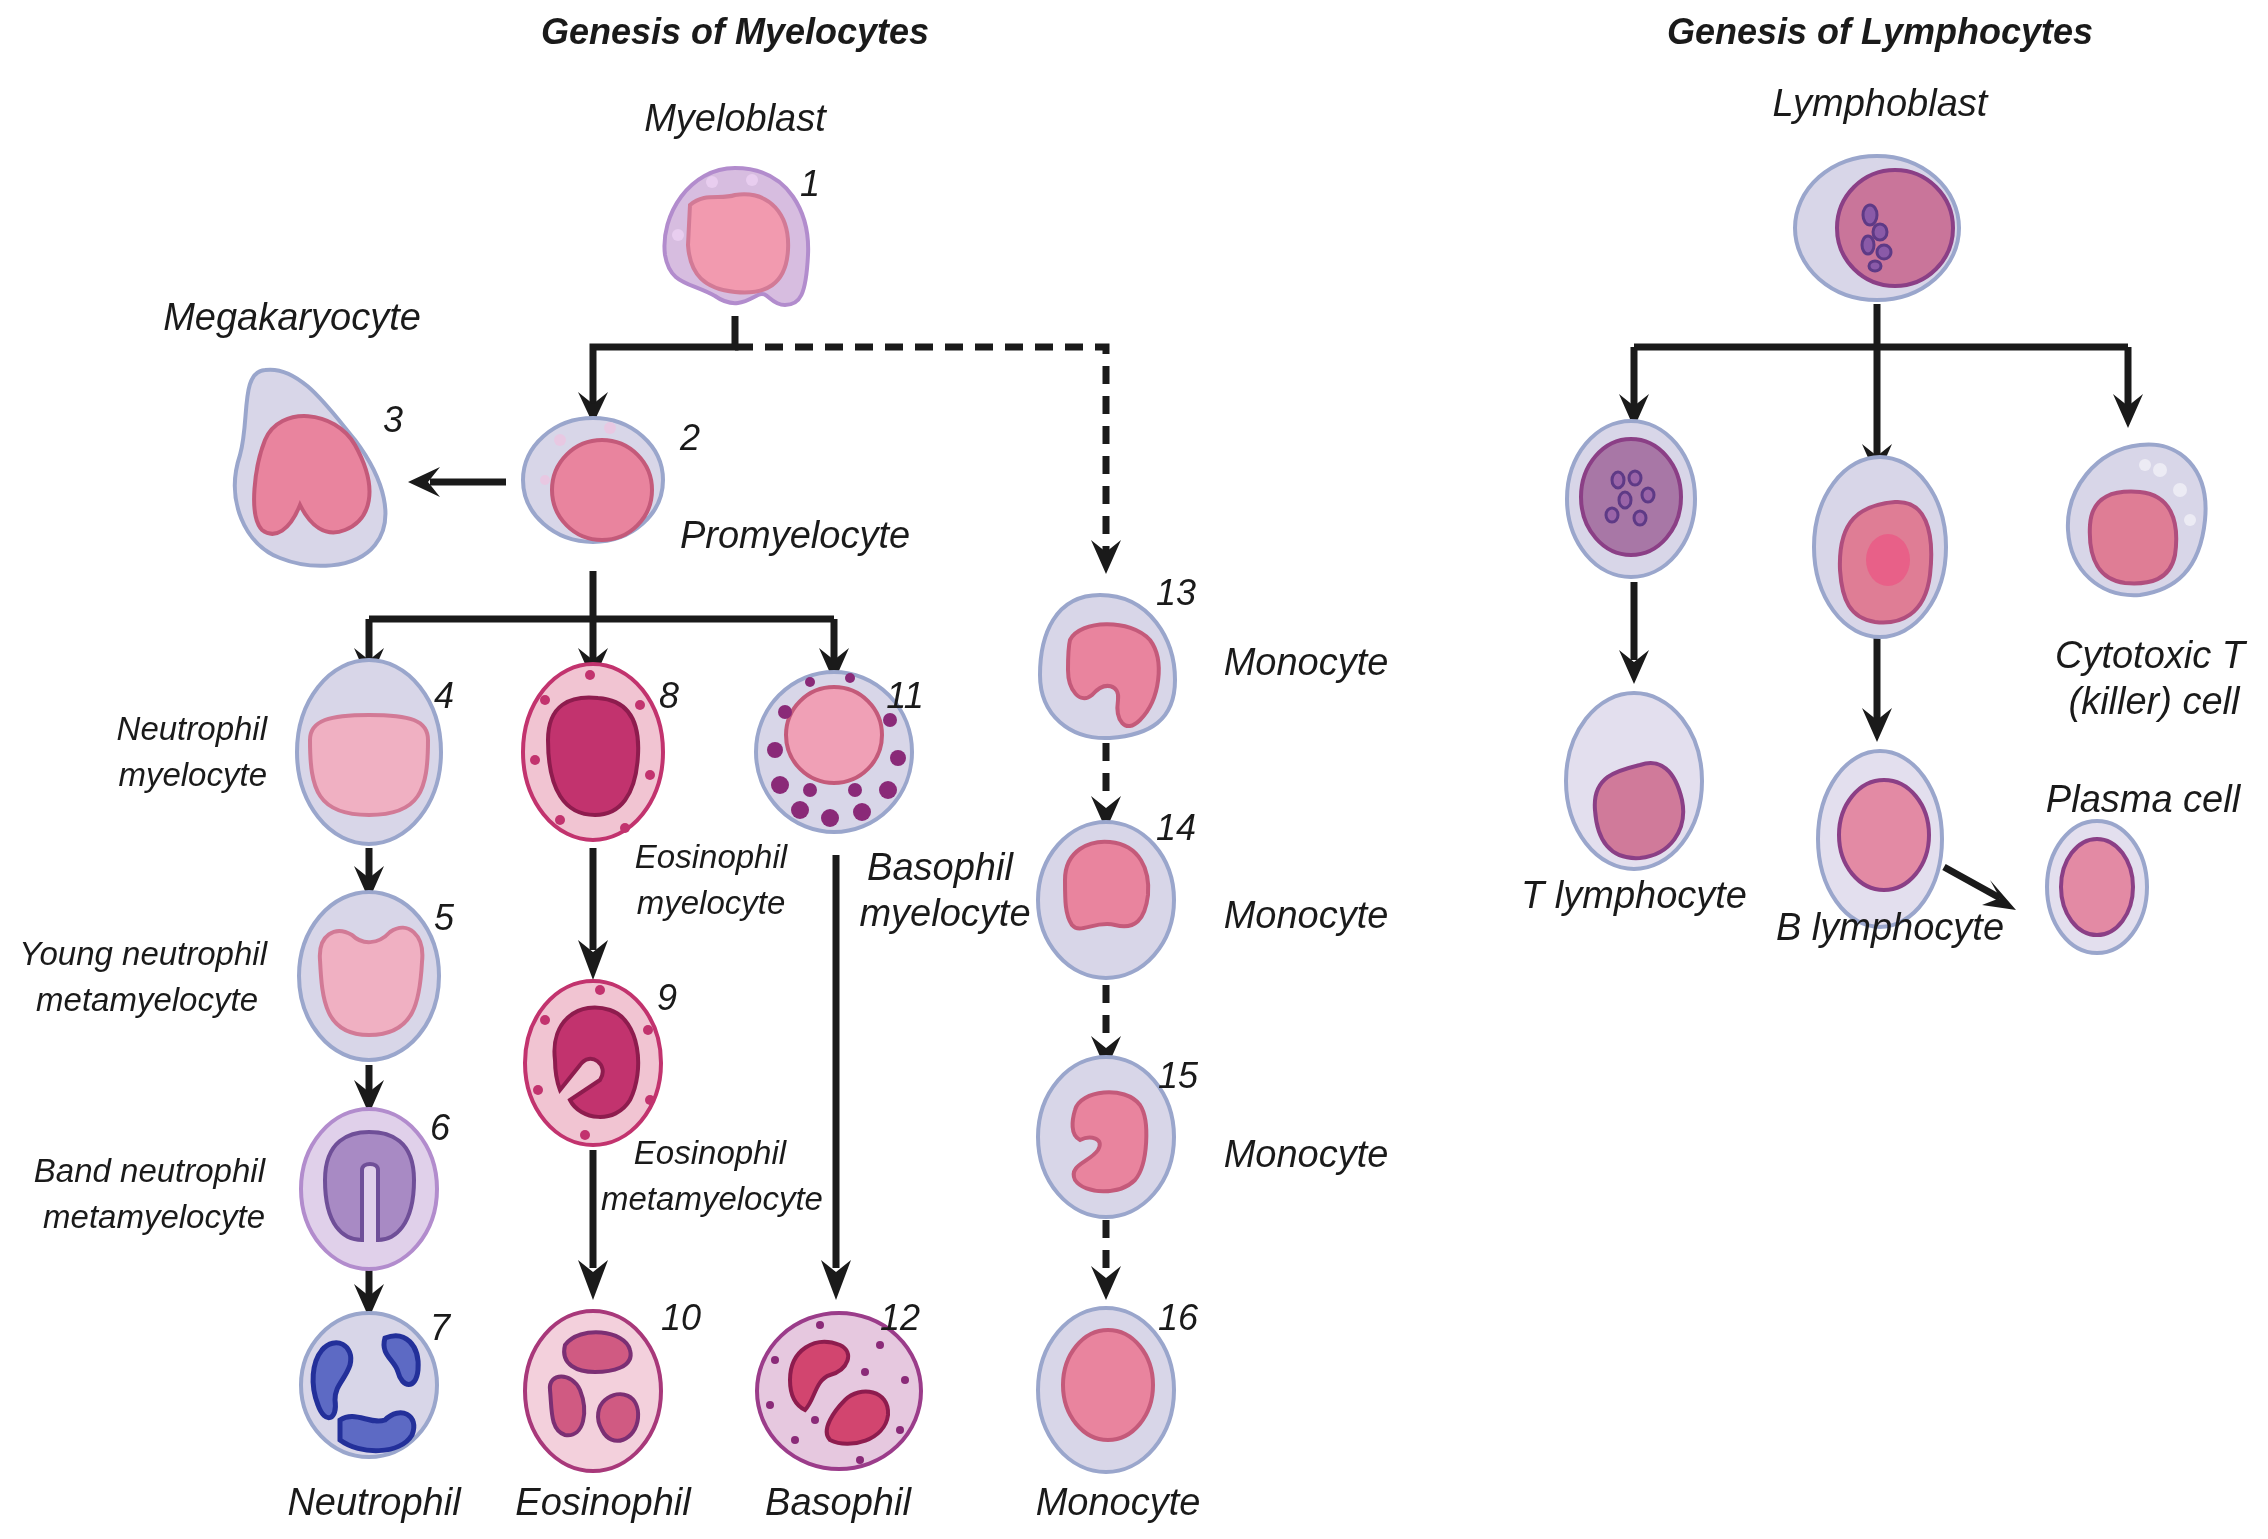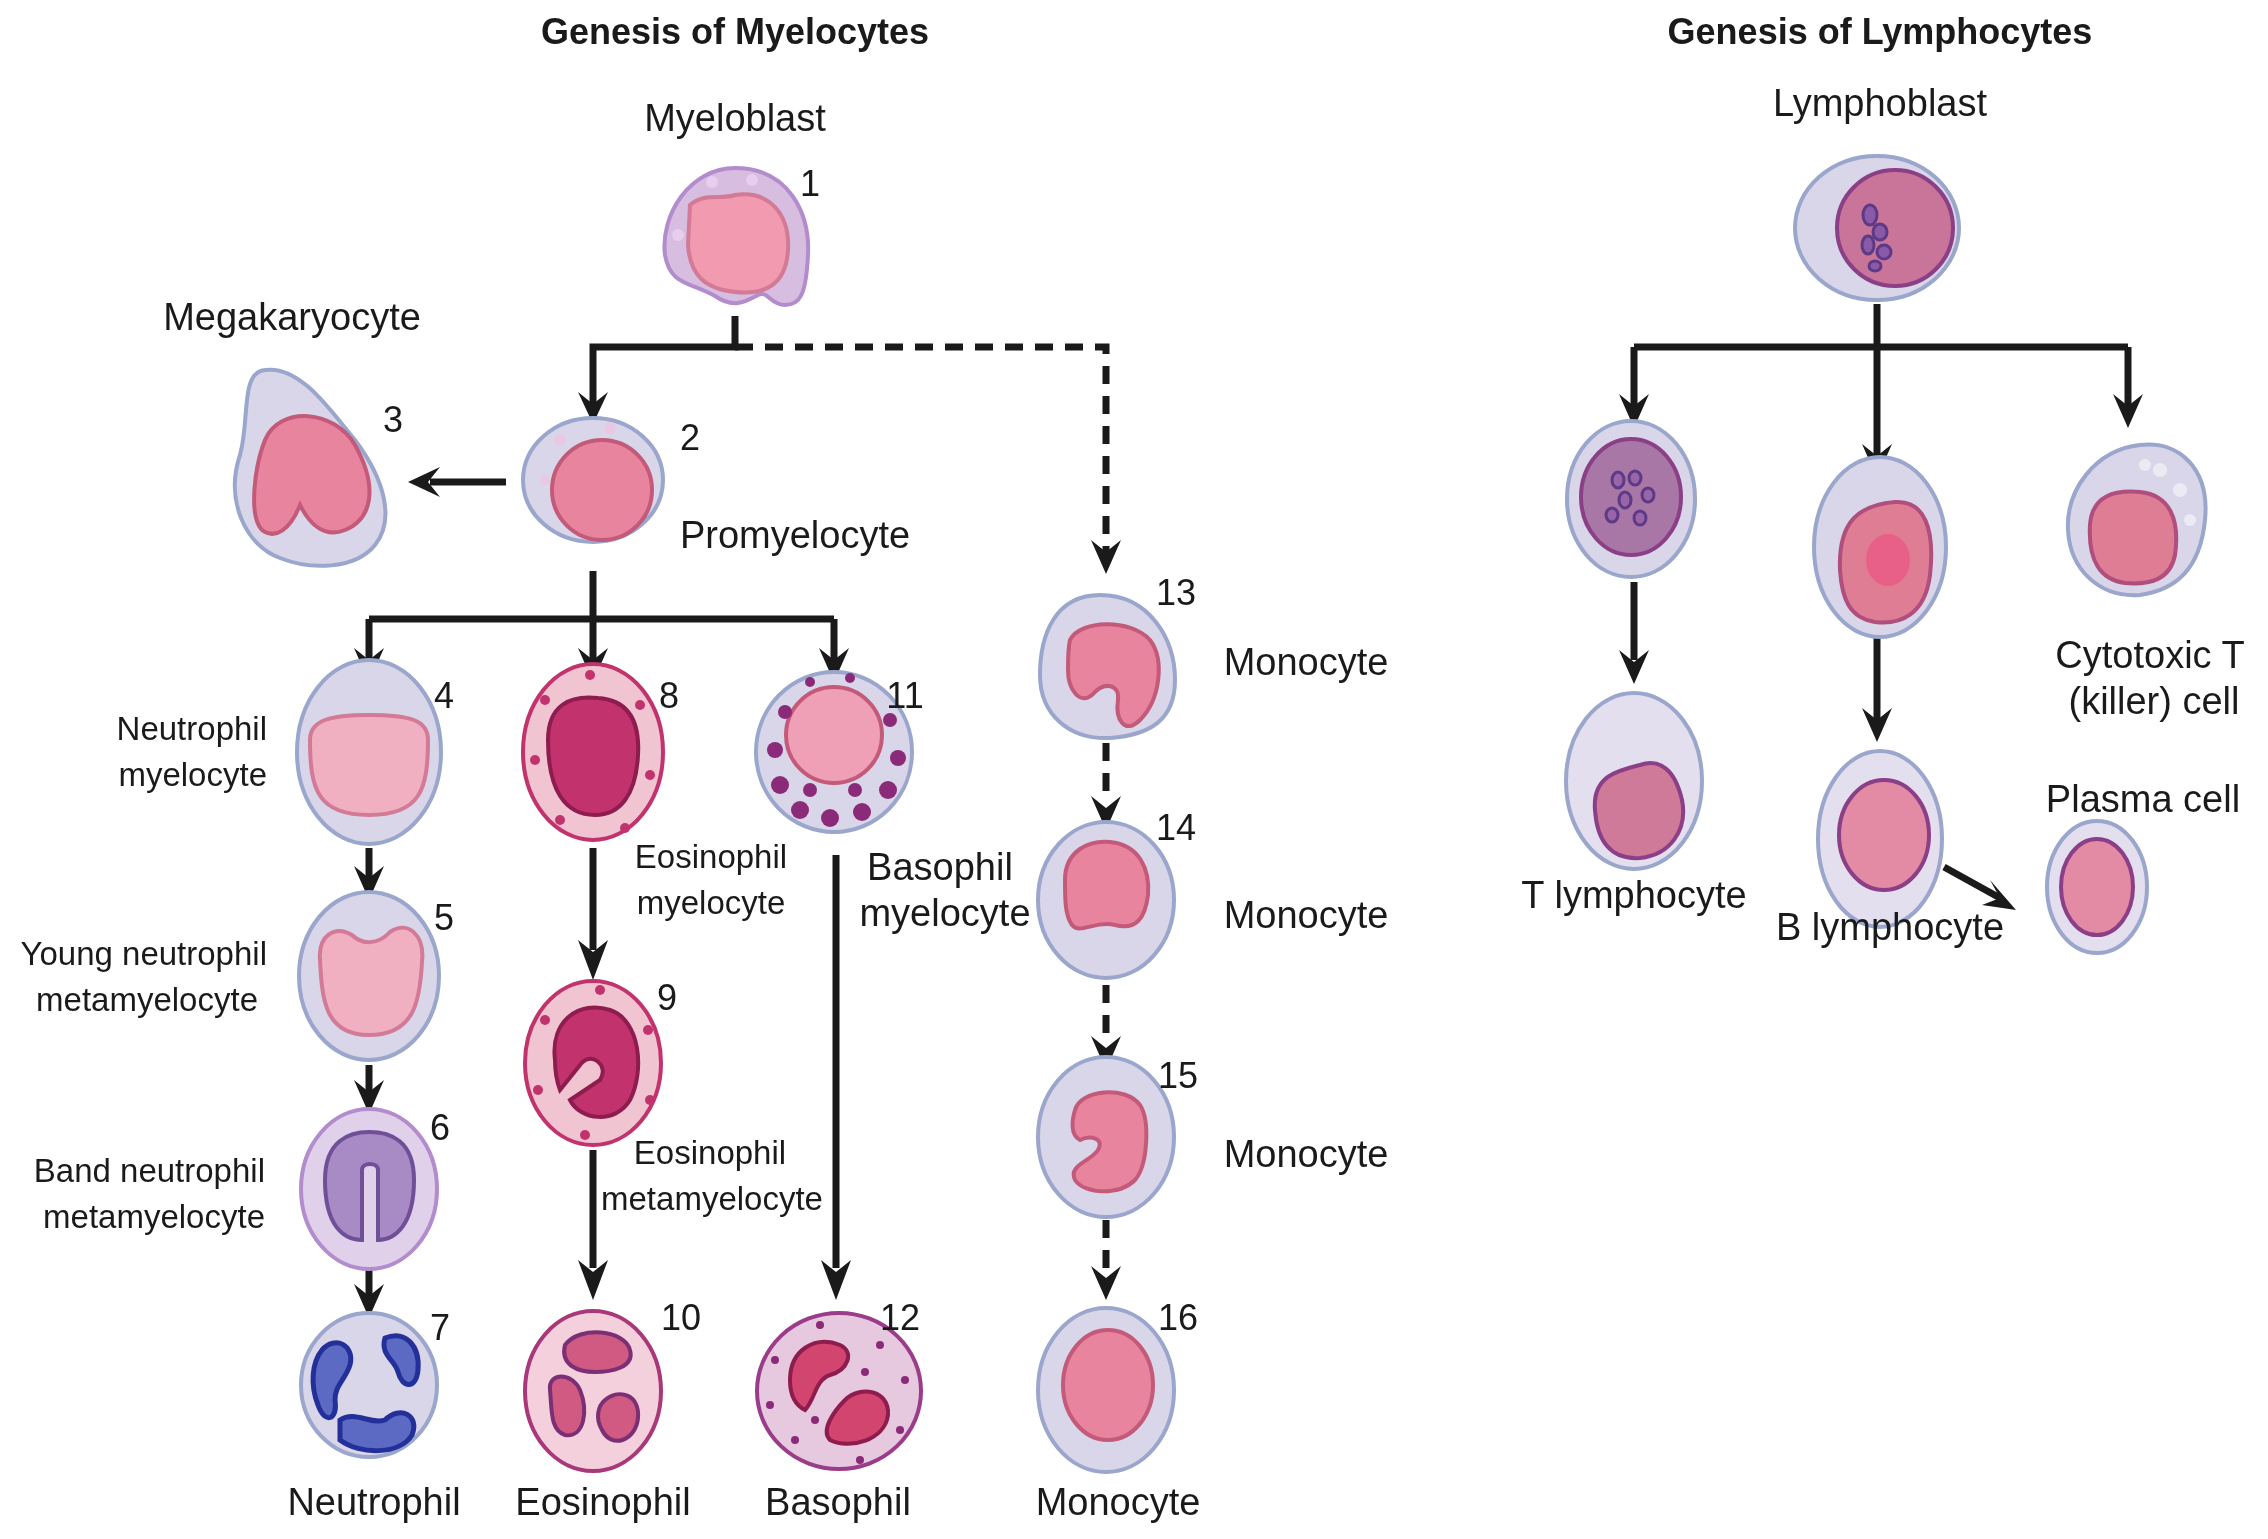--- a/index.html
+++ b/index.html
@@ -1,16 +1,16 @@
 <!DOCTYPE html>
 <html><head>
 <meta charset="utf-8">
 <style>
   html, body { margin: 0; padding: 0; background: #ffffff; }
-  #stage { position: relative; width: 2268px; height: 1539px; background: #fff; overflow: hidden; }
+  #stage { position: relative; width: 2268px; height: 1539px; background: #fff; overflow: hidden; font-style: italic; }
   svg { position: absolute; left: 0; top: 0; }
   .title { font-family: "Liberation Sans", sans-serif; font-weight: bold; font-size: 36px; fill: #1a1a1a; }
   .label { font-family: "Liberation Sans", sans-serif; font-size: 38px; fill: #1a1a1a; }
   .label-sm { font-family: "Liberation Sans", sans-serif; font-size: 33px; fill: #1a1a1a; }
   .num { font-family: "Liberation Sans", sans-serif; font-size: 36px; fill: #1a1a1a; }
   .line { stroke: #1a1a1a; stroke-width: 7; fill: none; }
   .dash { stroke: #1a1a1a; stroke-width: 7; fill: none; stroke-dasharray: 18 12; }
   .head { fill: #1a1a1a; }
   .cyto-lav { fill: #d8d6e8; stroke: #9aa6cc; stroke-width: 4; }
   .cyto-purple { fill: #d7bde0; stroke: #b28ccd; stroke-width: 4; }

